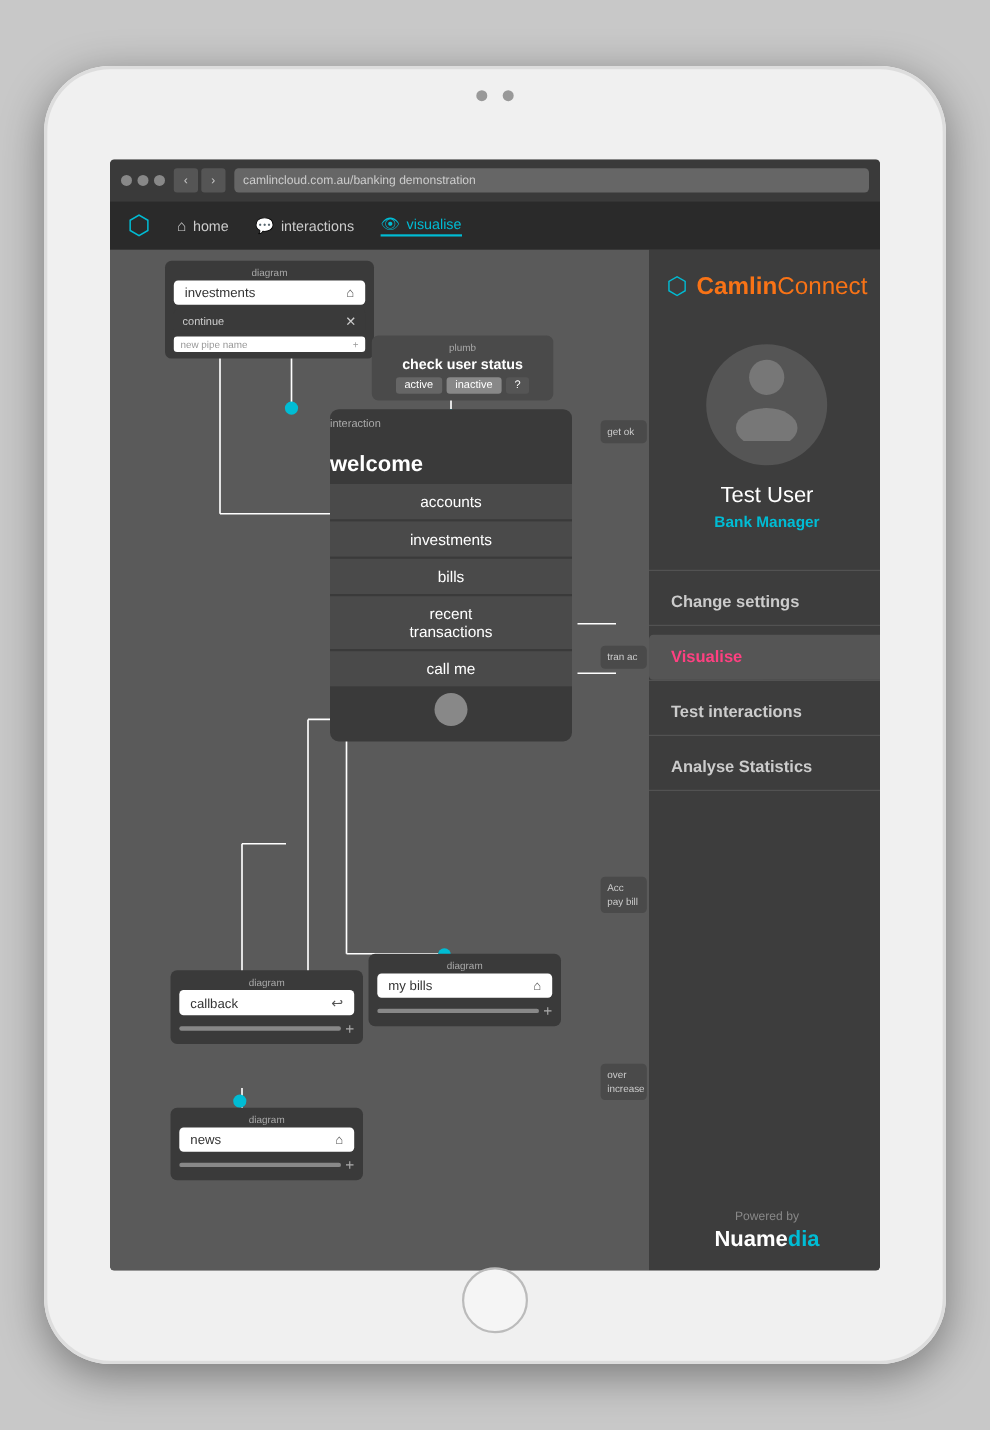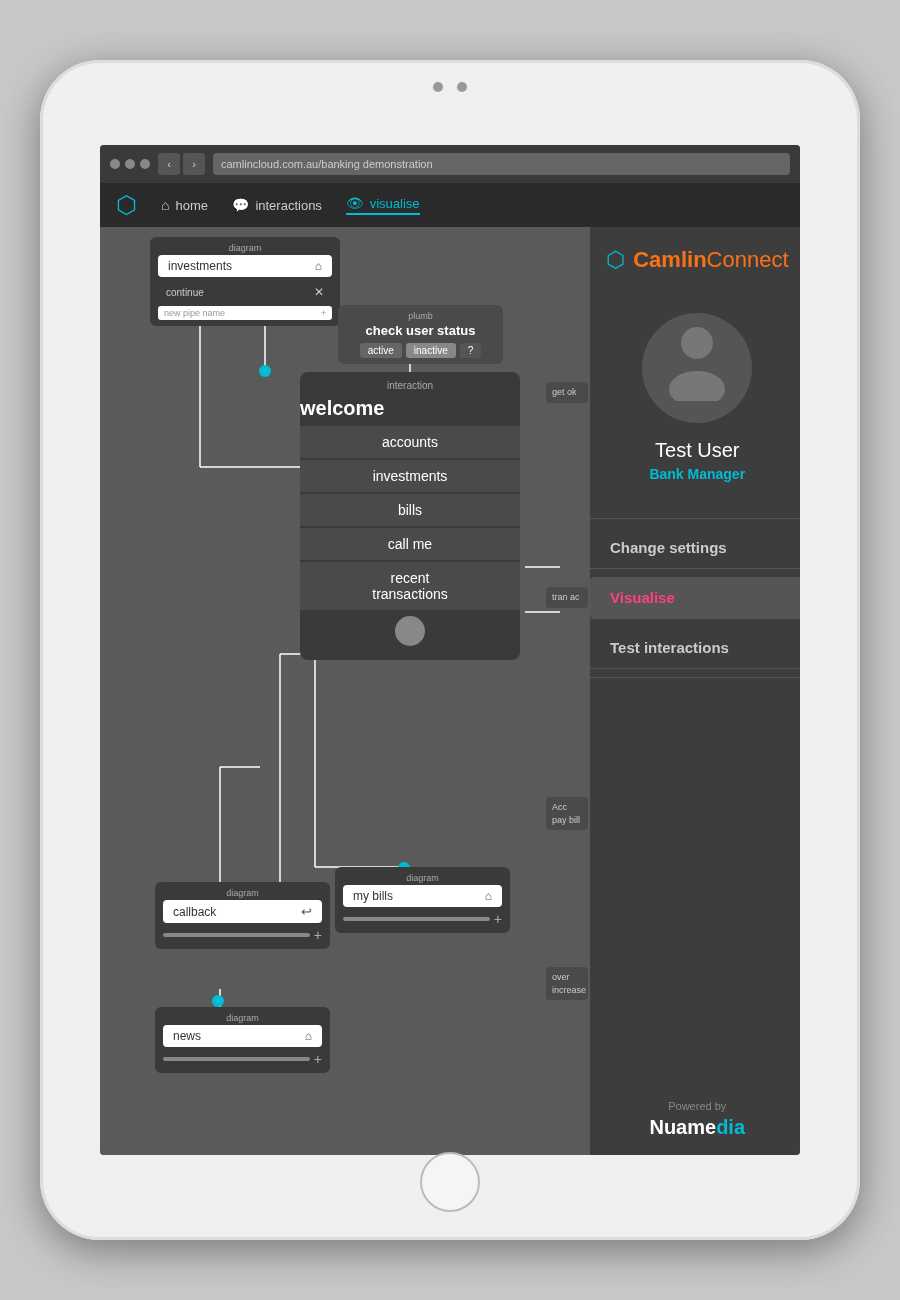--- a/index.html
+++ b/index.html
@@ -290,22 +290,21 @@
       left: 200px;
       width: 220px;
       background: #3a3a3a;
       border-radius: 8px;
       padding: 8px 0;
     }
 
     .interaction-label {
       font-size: 10px;
       color: #aaa;
-      text-align: center;
-      margin-bottom: 2px;
+      margin-bottom: 16px;
     }
 
     .welcome-title {
       color: white;
       font-size: 20px;
       font-weight: bold;
       text-align: left;
       padding: 4px 0;
     }
 
@@ -555,23 +554,23 @@
             <span class="status-btn question">?</span>
           </div>
         </div>
 
         <div class="welcome-block">
           <div class="interaction-label">interaction</div>
           <div class="welcome-title">welcome</div>
           <div class="welcome-menu-item">accounts</div>
           <div class="welcome-menu-item">investments</div>
           <div class="welcome-menu-item">bills</div>
-          <div class="welcome-menu-item">call me</div>
           <div class="welcome-menu-item" style="white-space:pre-line;">recent
 transactions</div>
+          <div class="welcome-menu-item">call me</div>
           <div class="welcome-circle"></div>
         </div>
 
         <div style="position:absolute; top:155px; right:2px; background:#4a4a4a; border-radius:4px; padding:4px 6px; width:42px; color:#ccc; font-size:9px; line-height:1.4;">
           <div>get
 ok</div>
         </div>
         <div style="position:absolute; top:360px; right:2px; background:#4a4a4a; border-radius:4px; padding:4px 6px; width:42px; color:#ccc; font-size:9px; line-height:1.4;">
           <div>tran
 ac</div>
@@ -647,20 +646,21 @@
         </div>
 
         <div class="profile-divider"></div>
 
         <div class="right-menu-item">Change settings</div>
         <div class="profile-divider"></div>
         <div class="right-menu-item active">Visualise</div>
         <div class="profile-divider"></div>
         <div class="right-menu-item">Test interactions</div>
         <div class="profile-divider"></div>
+        <div class="right-menu-item">Analyse Statistics</div>
         <div class="profile-divider"></div>
 
         <div class="right-panel-bottom">
           <div class="powered-by">Powered by</div>
           <div class="nuamedia-logo">
             Nuame<span style="color:#00bcd4;">dia</span>
           </div>
         </div>
 
       </div>

